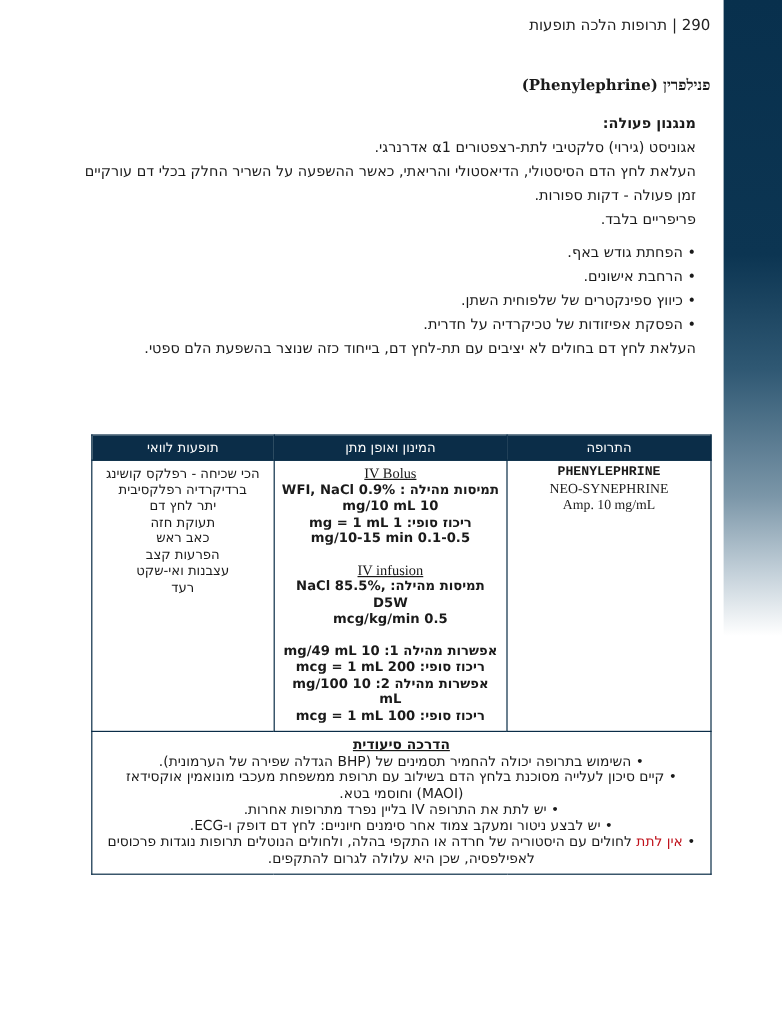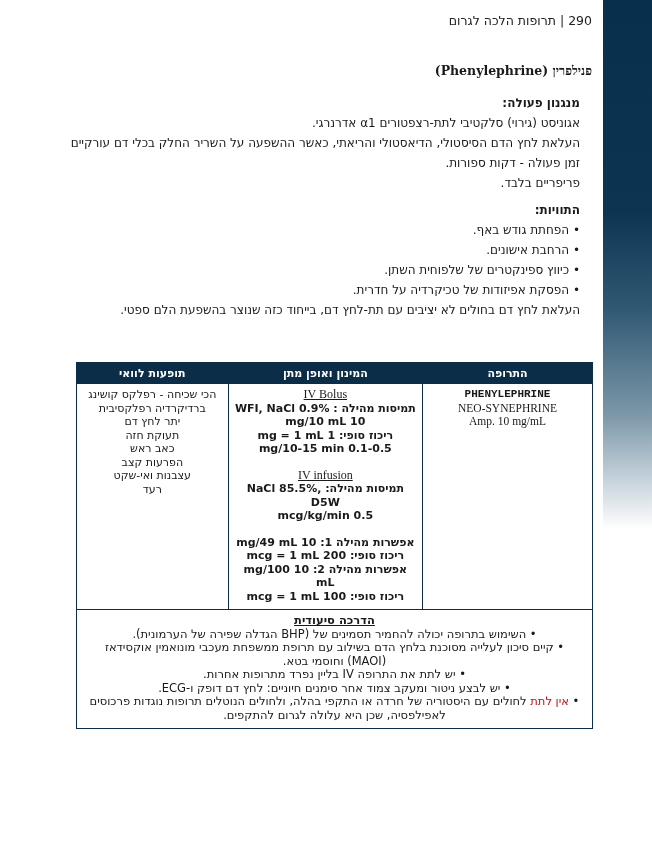--- a/index.html
+++ b/index.html
@@ -29,21 +29,21 @@
   .section-head { font-weight:bold; }
   .line { display:block; white-space:nowrap; }
   .bullet::before { content:"• "; }
 
   table.drug-table {
     position:absolute; left:76px; top:362px; width:517px;
     border-collapse:collapse; direction:rtl;
     font-size:11px;
   }
   table.drug-table th {
-    background:#0b2d48; color:#fff; font-weight:bold; height:20px;
+    background:#0b2d48; color:#fff; font-weight:normal; height:20px;
     font-size:11px; padding:0; border:1.5px solid #0b2d48;
   }
   table.drug-table td {
     border:1.5px solid #0b2d48; vertical-align:top; text-align:center;
     padding:4px 4px 6px 4px; line-height:13.5px;margin-left:12px;
   }
   .col-drug { width:168px; }
   .col-dose { width:196px; }
   .col-side { width:151px; }
   .drug-name { font-family:Liberation Mono, monospace; font-weight:bold; font-size:11px; }
@@ -59,35 +59,34 @@
   .red { color:#c0121c; }
 </style>
 </head>
 <body>
 
 <div class="side-band"></div>
 
 <div class="page-header">
   <span>290</span>
   <span>|</span>
-  <span>תרופות הלכה לגרום</span>
+  <span>תרופות הלכה תופעות</span>
 </div>
 
 <div class="drug-title">פנילפרין (Phenylephrine)</div>
 
 <div class="text-block mech">
   <span class="line section-head">מנגנון פעולה:</span>
   <span class="line">אגוניסט (גירוי) סלקטיבי לתת-רצפטורים α1 אדרנרגי.</span>
   <span class="line">העלאת לחץ הדם הסיסטולי, הדיאסטולי והריאתי, כאשר ההשפעה על השריר החלק בכלי דם עורקיים</span>
   <span class="line">זמן פעולה - דקות ספורות.</span>
   <span class="line">פריפריים בלבד.</span>
 </div>
 
 <div class="text-block ind">
-  <span class="line section-head">התוויות:</span>
   <span class="line bullet">הפחתת גודש באף.</span>
   <span class="line bullet">הרחבת אישונים.</span>
   <span class="line bullet">כיווץ ספינקטרים של שלפוחית השתן.</span>
   <span class="line bullet">הפסקת אפיזודות של טכיקרדיה על חדרית.</span>
   <span class="line">העלאת לחץ דם בחולים לא יציבים עם תת-לחץ דם, בייחוד כזה שנוצר בהשפעת הלם ספטי.</span>
 </div>
 
 <table class="drug-table">
   <thead>
     <tr>

